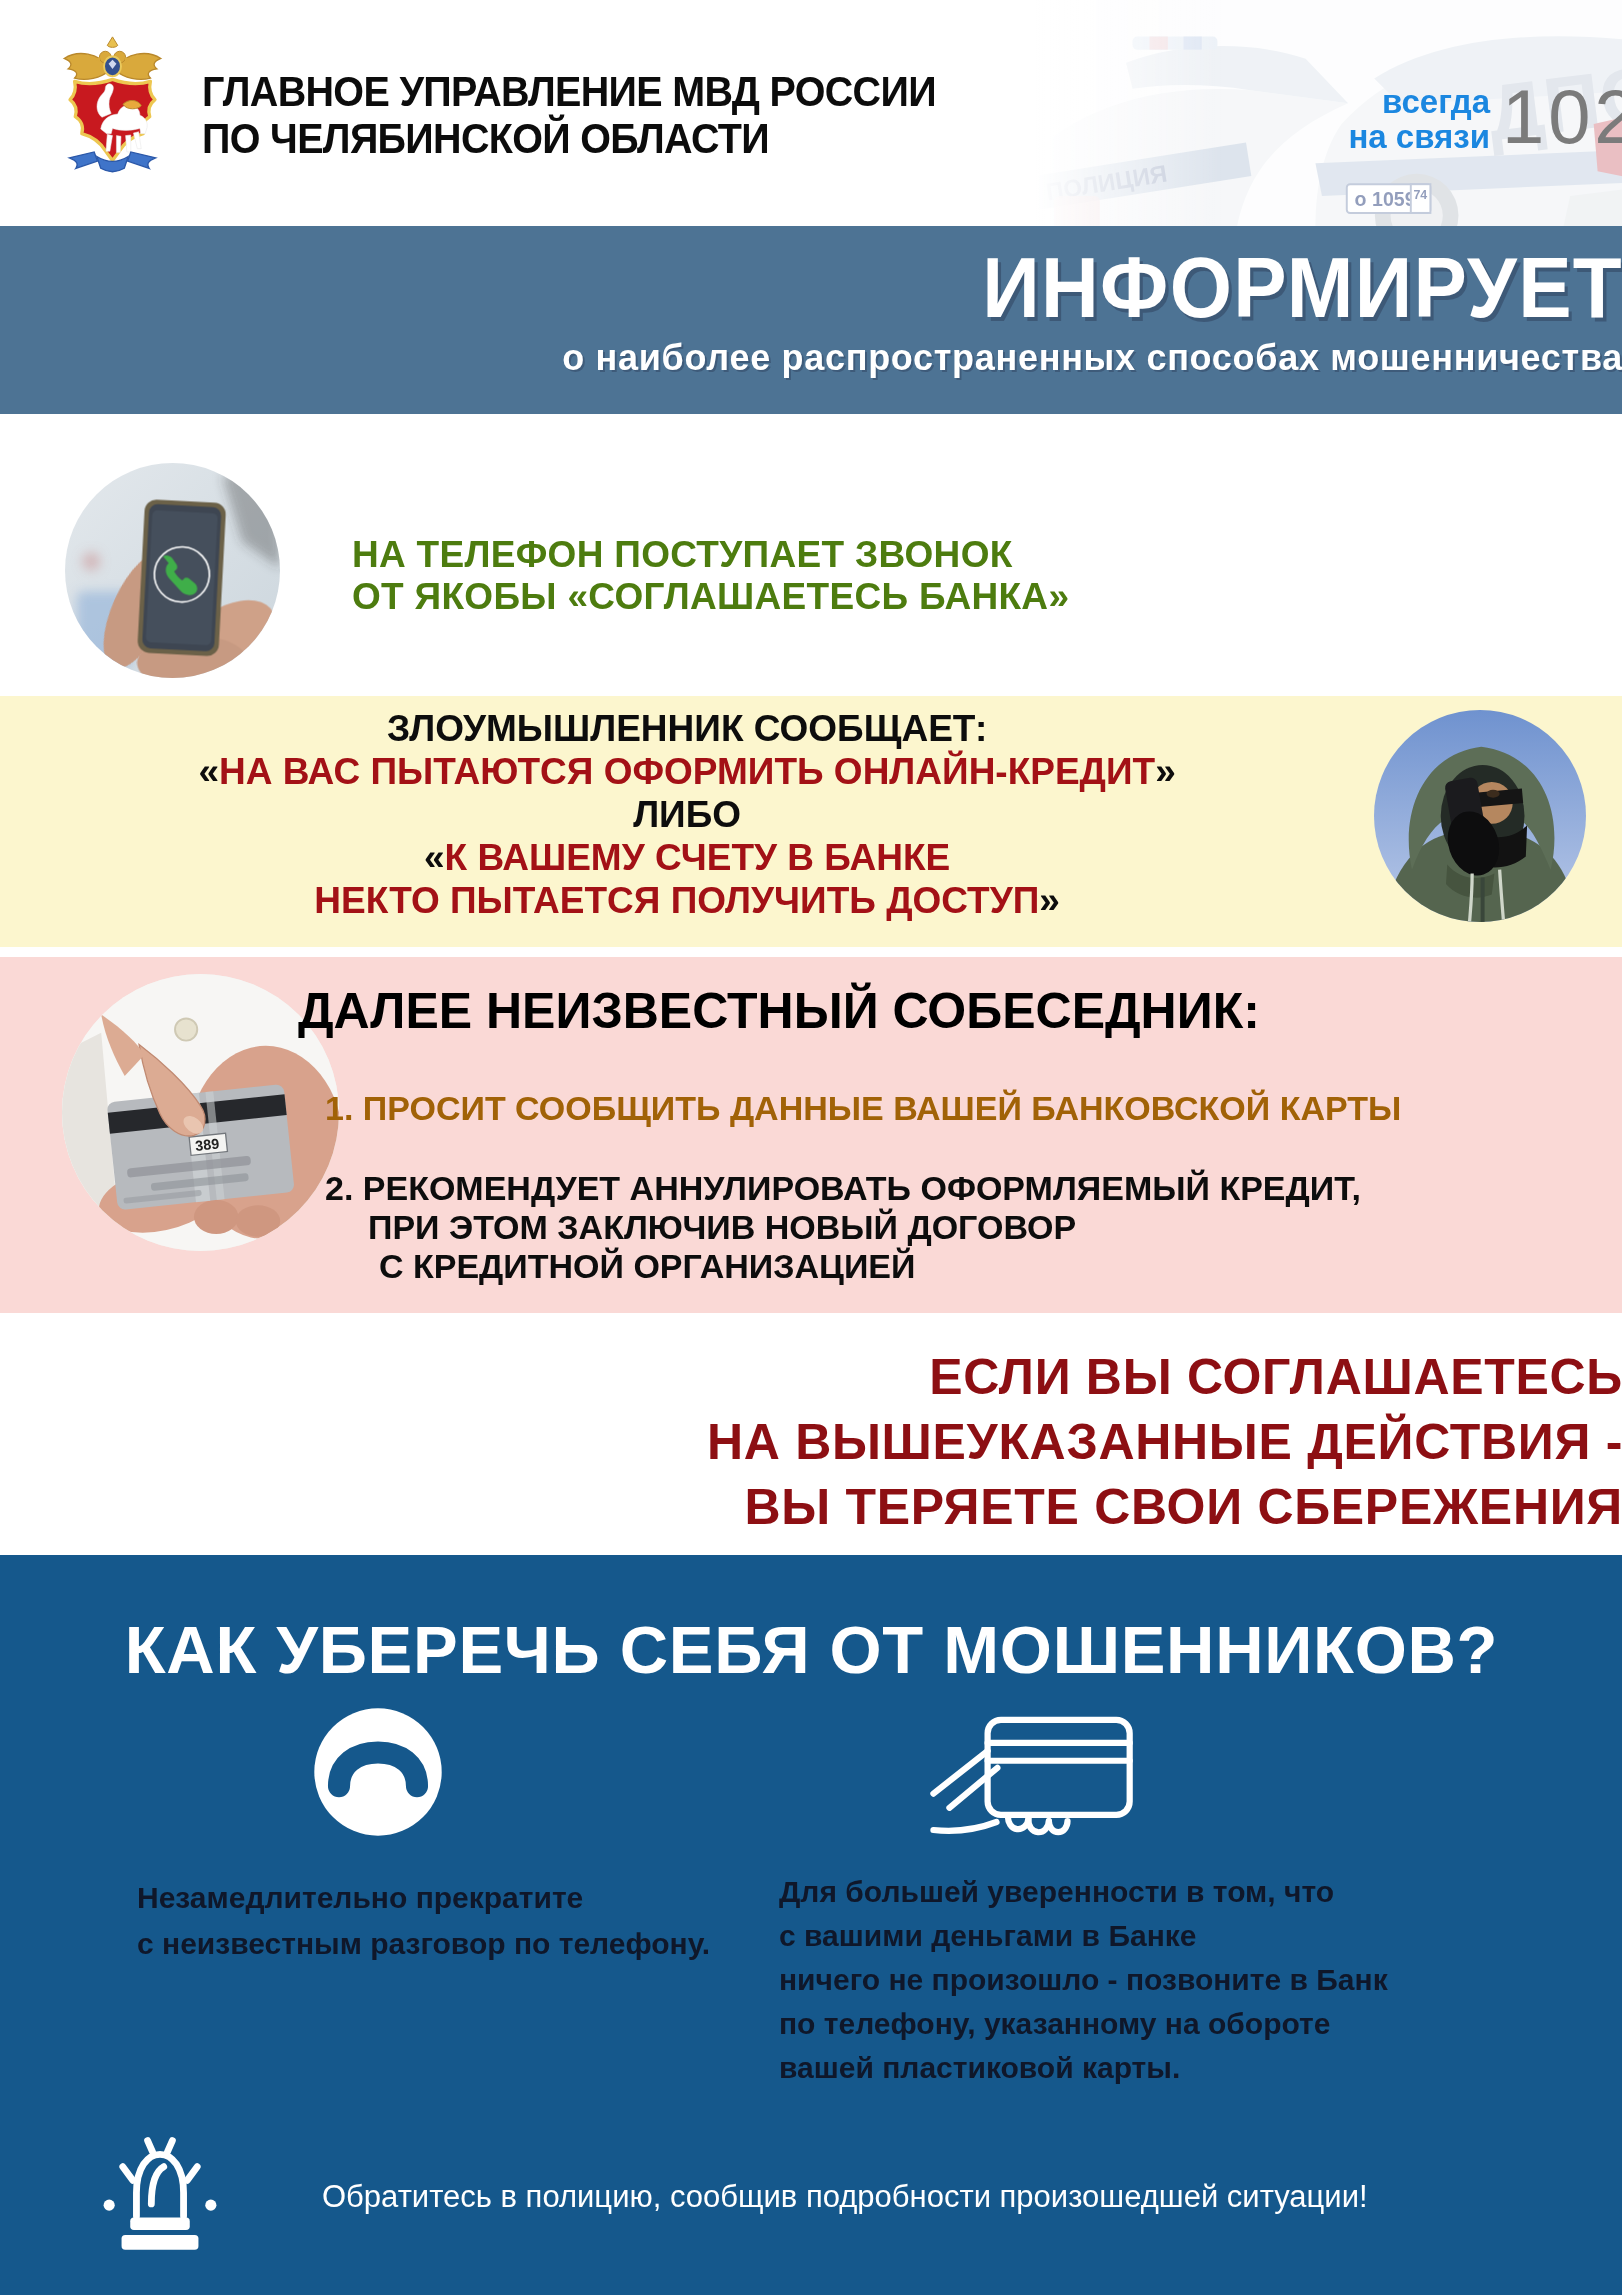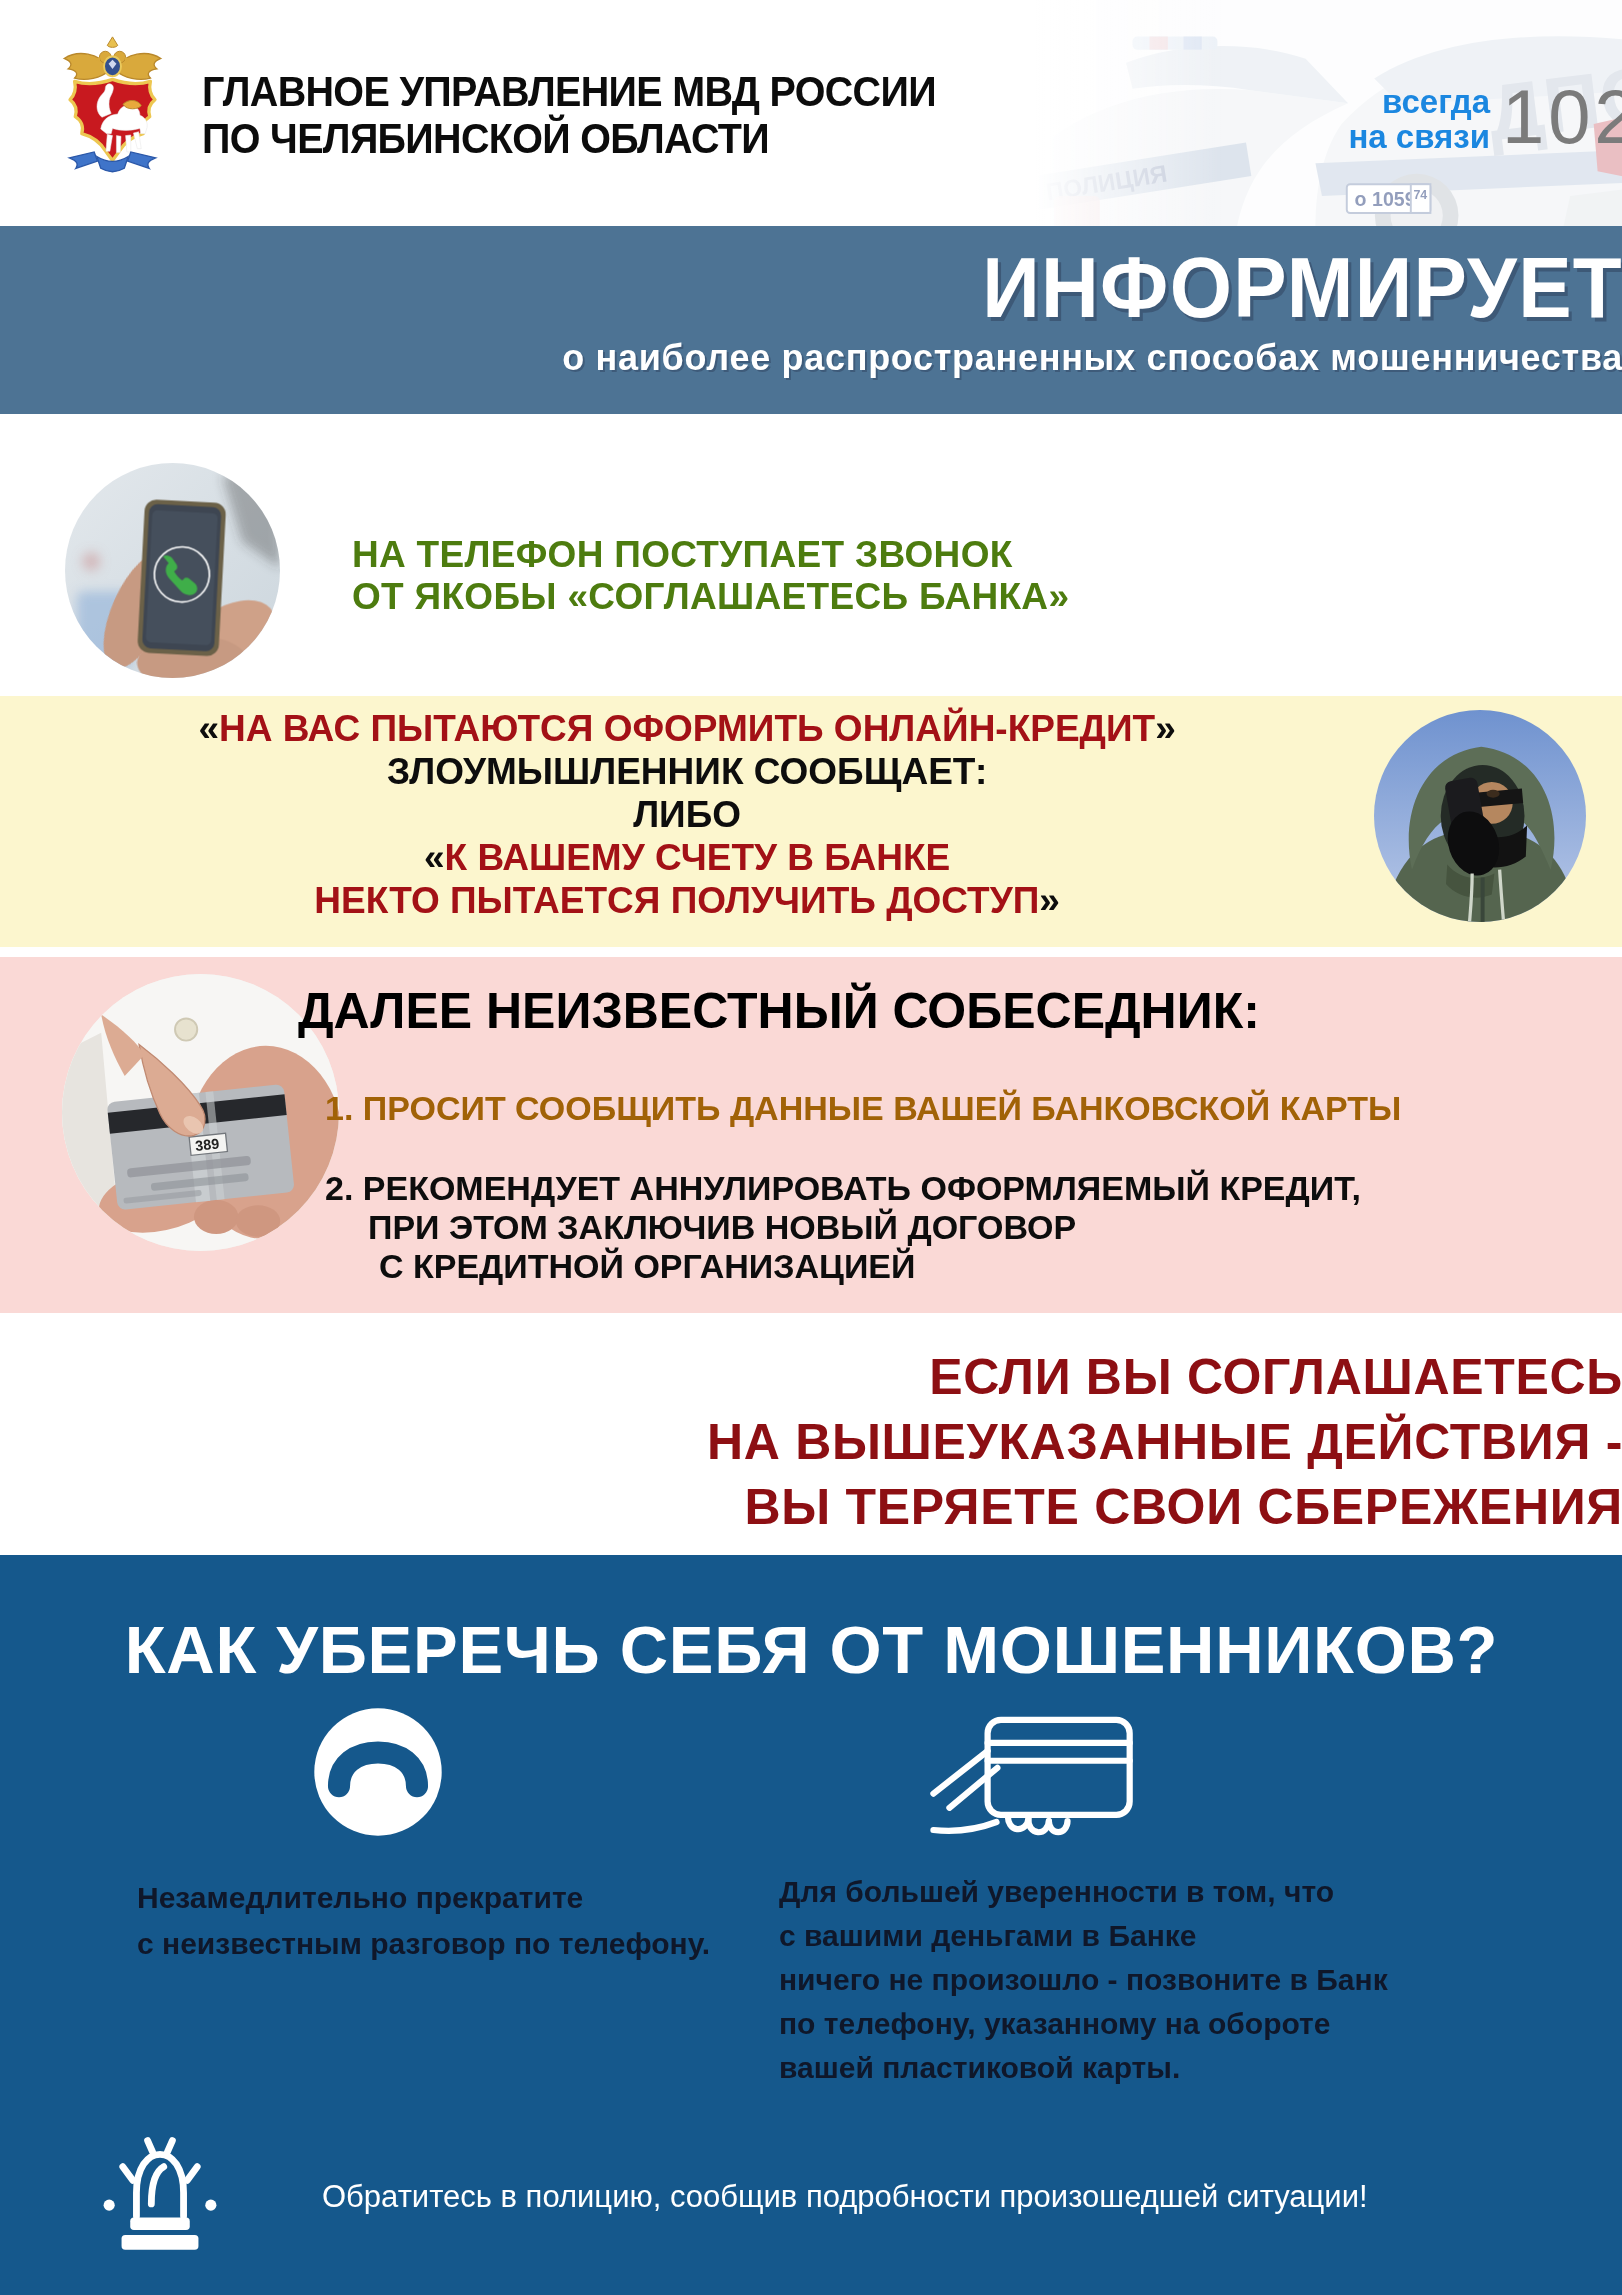--- a/index.html
+++ b/index.html
@@ -189,24 +189,24 @@
       </g>
     </svg>
   </div>
   <div class="abs call-text">
     <div>НА ТЕЛЕФОН ПОСТУПАЕТ ЗВОНОК</div>
     <div>ОТ ЯКОБЫ «СОГЛАШАЕТЕСЬ БАНКА»</div>
   </div>
 
   <div class="abs sec-yellow"></div>
   <div class="abs scam-text">
+    <div>ЗЛОУМЫШЛЕННИК СООБЩАЕТ:</div>
     <div>
       <span>«</span><span class="red">НА ВАС ПЫТАЮТСЯ ОФОРМИТЬ ОНЛАЙН-КРЕДИТ</span><span>»</span>
     </div>
-    <div>ЗЛОУМЫШЛЕННИК СООБЩАЕТ:</div>
     <div>ЛИБО</div>
     <div>
       <span>«</span><span class="red">К ВАШЕМУ СЧЕТУ В БАНКЕ</span>
     </div>
     <div>
       <span class="red">НЕКТО ПЫТАЕТСЯ ПОЛУЧИТЬ ДОСТУП</span><span>»</span>
     </div>
   </div>
 
   <div class="abs circle" style="left:1374px;top:710px;width:212px;height:212px;">

